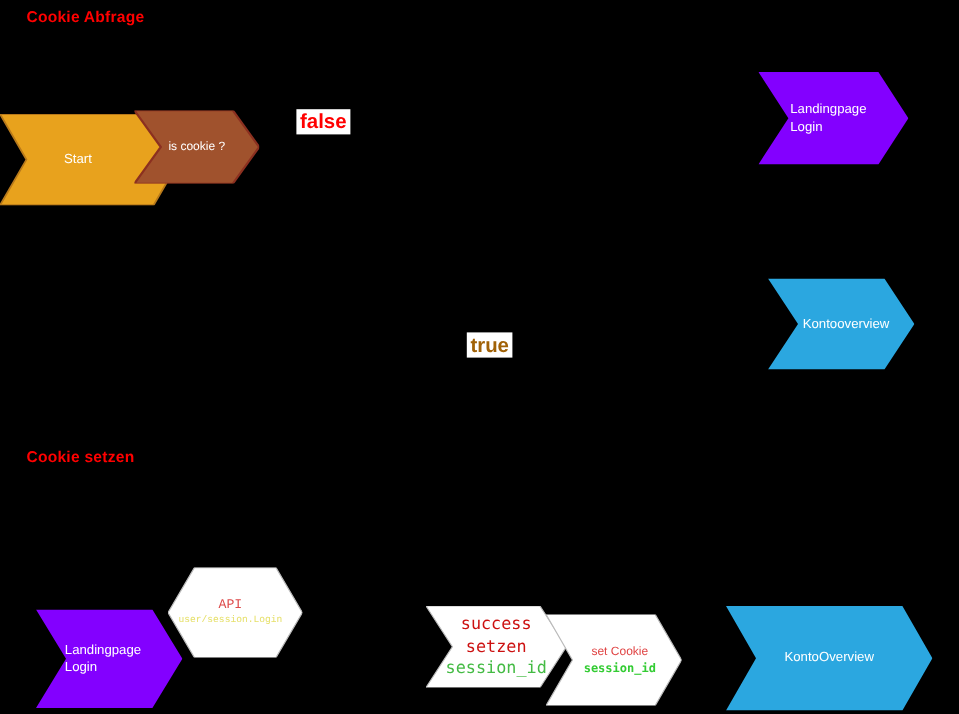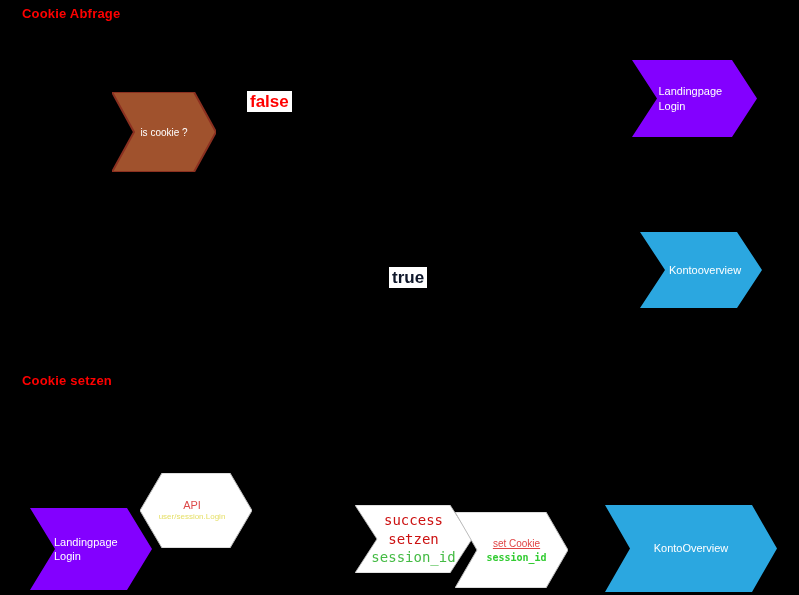--- a/index.html
+++ b/index.html
@@ -22,42 +22,48 @@
   .label.small { font-size:10px; }
   .section-label {
     position:absolute; color:#ff0000; font-weight:bold;
     font-size:13px; letter-spacing:0.2px;
   }
   .edge-label {
     position:absolute; background:#ffffff;
     font-size:17px; line-height:21px; padding:0 3px;font-weight:bold;
   }
   .edge-label.false { color:#ff0000; }
-  .edge-label.true  { color:#0f172a; }
+  .edge-label.true  { color:#a16207;margin-top:10px; }
   .api-main { color:#dd4b4b; font-size:11px; }
   .api-sub  { color:#e6e06a; font-size:8px; margin-top:0; }
   .loginserver-text { color:#dd4b4b; font-size:11px; letter-spacing:0.5px; }
   .mono { font-family:"DejaVu Sans Mono", monospace; }
   .success-red  { color:#cc1111; font-size:14px; line-height:1.35; }
   .success-green{ color:#44bb44; font-size:14px; line-height:1.35; }
-  .setcookie-red   { color:#e04444; font-size:10px;text-decoration:underline; }
+  .setcookie-red   { color:#e04444; font-size:10px; }
   .setcookie-green { color:#33cc33; font-size:10px; font-weight:bold; margin-top:1px; }
   .wrap { max-width:86px; }
 </style>
 </head>
 <body>
 
 <div class="canvas">
 
   <div class="section-label" style="left:22px; top:6px;">Cookie Abfrage</div>
 
   <div class="section-label" style="left:22px; top:373px;">Cookie setzen</div>
 
+  <div class="node" style="left:0px; top:95px; width:150px; height:76px;">
+    <svg viewBox="0 0 150 76" preserveAspectRatio="none">
+      <polygon points="0,0 128,0 150,38 128,76 0,76 22,38" stroke="#b8791a" stroke-width="1.5" fill="#e8a21d"></polygon>
+    </svg>
+    <div class="label white" style="padding-right:20px;">Start</div>
+  </div>
 
-  <div class="node" style="left:112px; top:92px; width:104px; height:80px;text-decoration:underline;">
+  <div class="node" style="left:112px; top:92px; width:104px; height:61px;text-decoration:underline;">
     <svg viewBox="0 0 104 80" preserveAspectRatio="none">
       <polygon points="0,0 82,0 104,40 82,80 0,80 22,40" stroke="#8b3020" stroke-width="2" fill="#a0522d"></polygon>
     </svg>
     <div class="label white small">is cookie ?</div>
   </div>
 
   <div class="edge-label false" style="left:247px; top:91px;">false</div>
 
   <div class="node" style="left:632px; top:60px; width:125px; height:77px;">
     <svg viewBox="0 0 125 77" preserveAspectRatio="none">
@@ -74,21 +80,21 @@
     <svg viewBox="0 0 122 76" preserveAspectRatio="none">
       <polygon points="0,0 97,0 122,38 97,76 0,76 25,38" fill="#2ba7e0"></polygon>
     </svg>
     <div class="label white" style="padding-left:8px;">Kontooverview</div>
   </div>
 
   <div class="node" style="left:140px; top:473px; width:112px; height:75px;">
     <svg viewBox="0 0 112 75" preserveAspectRatio="none">
       <polygon points="22,0 90,0 112,37.5 90,75 22,75 0,37.5" stroke="#bbbbbb" stroke-width="1" fill="#ffffff"></polygon>
     </svg>
-    <div class="label" style="padding-right:8px;">
+    <div class="label" style="padding-right:8px;font-family:Liberation Mono, monospace;">
       <span class="api-main">API</span>
       <span class="api-sub">user/session.Login</span>
     </div>
   </div>
 
 
   <div class="node" style="left:30px; top:508px; width:122px; height:82px;">
     <svg viewBox="0 0 122 82" preserveAspectRatio="none">
       <polygon points="0,0 97,0 122,41 97,82 0,82 25,41" fill="#8300ff"></polygon>
     </svg>

